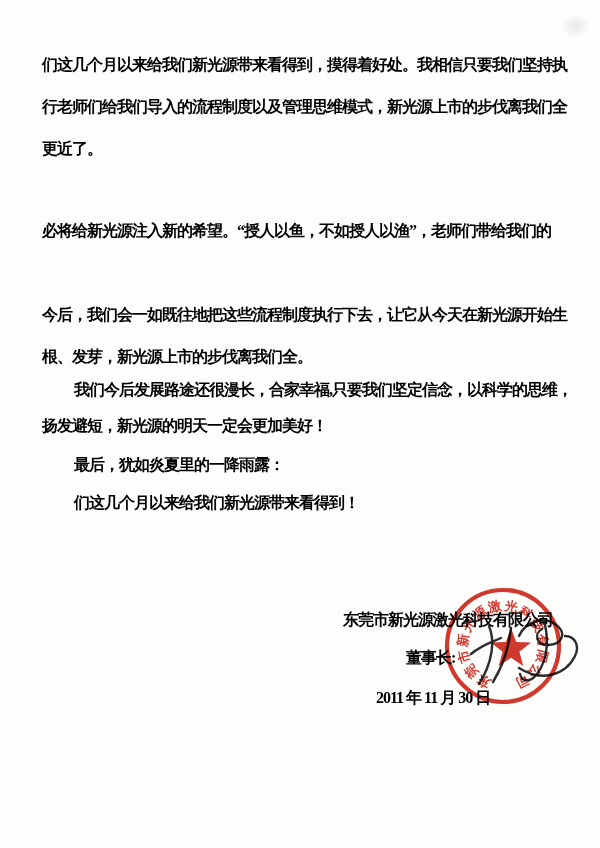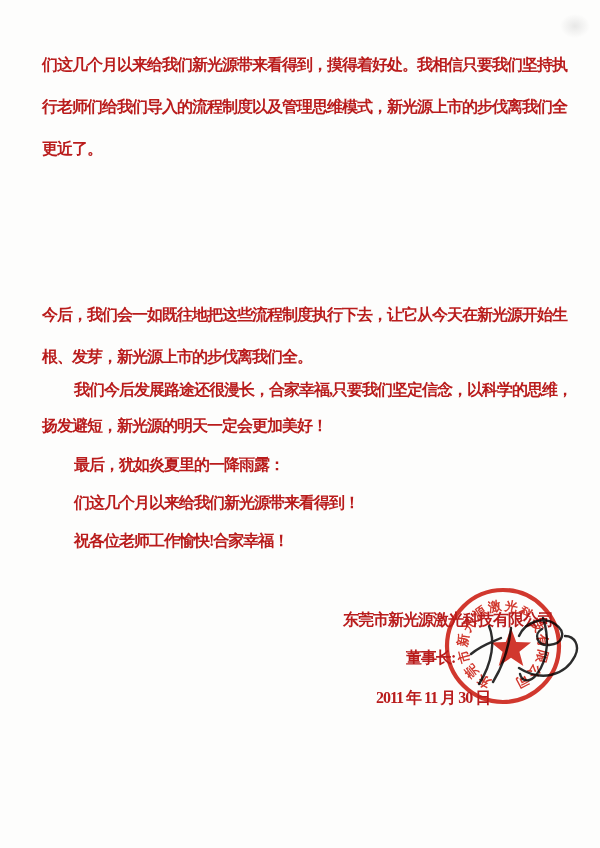--- a/index.html
+++ b/index.html
@@ -9,21 +9,21 @@
     background:#fdfdfc;
     overflow:hidden;
     font-family:"Liberation Serif","DejaVu Serif",serif;
   }
   .line{
     position:absolute;
     font-size:16px;
     font-weight:600;
     letter-spacing:-1px;
     white-space:nowrap;
-    color:#b91c1c;
+    color:#000000;
     z-index:2;
     line-height:20px;
   }
   .seal-svg{
     position:absolute;
     left:425px;top:570px;
     width:160px;height:160px;
     z-index:1;
     mix-blend-mode:multiply;
   }
@@ -73,27 +73,27 @@
           <text x="78" y="40" transform="rotate(128.61538461538458 78 76)" text-anchor="middle">公</text>
           <text x="78" y="40" transform="rotate(152 78 76)" text-anchor="middle">司</text>
         </g>
       <polygon points="86,58 91.2,71.9 106,72.5 94.4,81.7 98.3,96 86,87.8 73.7,96 77.6,81.7 66,72.5 80.8,71.9" fill="#cf2318"></polygon>
     </g>
   </svg>
 
   <div class="line" style="left:42px;top:55px">们这几个月以来给我们新光源带来看得到，摸得着好处。我相信只要我们坚持执</div>
   <div class="line" style="left:42px;top:97px">行老师们给我们导入的流程制度以及管理思维模式，新光源上市的步伐离我们全</div>
   <div class="line" style="left:42px;top:139px">更近了。</div>
+  <div class="line" style="left:42px;top:221px">必将给新光源注入新的希望。“授人以鱼，不如授人以渔”，老师们带给我们的</div>
   <div class="line" style="left:42px;top:305px">今后，我们会一如既往地把这些流程制度执行下去，让它从今天在新光源开始生</div>
   <div class="line" style="left:42px;top:347px">根、发芽，新光源上市的步伐离我们全。</div>
   <div class="line" style="left:74px;top:380px">我们今后发展路途还很漫长，合家幸福,只要我们坚定信念，以科学的思维，</div>
   <div class="line" style="left:42px;top:416px">扬发避短，新光源的明天一定会更加美好！</div>
   <div class="line" style="left:74px;top:455px">最后，犹如炎夏里的一降雨露：</div>
   <div class="line" style="left:74px;top:493px">们这几个月以来给我们新光源带来看得到！</div>
-  <div class="line" style="left:74px;top:531px">祝各位老师工作愉快!合家幸福！</div>
 
   <div class="line" style="left:343px;top:610px">东莞市新光源激光科技有限公司</div>
   <div class="line" style="left:406px;top:648px">董事长:</div>
   <div class="line" style="left:376px;top:688px">2011 年 11 月 30 日</div>
 
   <svg class="sig-svg" viewBox="0 0 160 160">
     <g fill="none" stroke-width="2.4" stroke-linecap="round" stroke-linejoin="round" opacity="0.92" stroke="#1b1b1b">
       <path d="M64,56 C70,70 68,92 54,114"></path>
       <path d="M46,84 C58,74 68,72 76,68"></path>
       <path d="M86,58 C84,76 78,96 68,112"></path>

